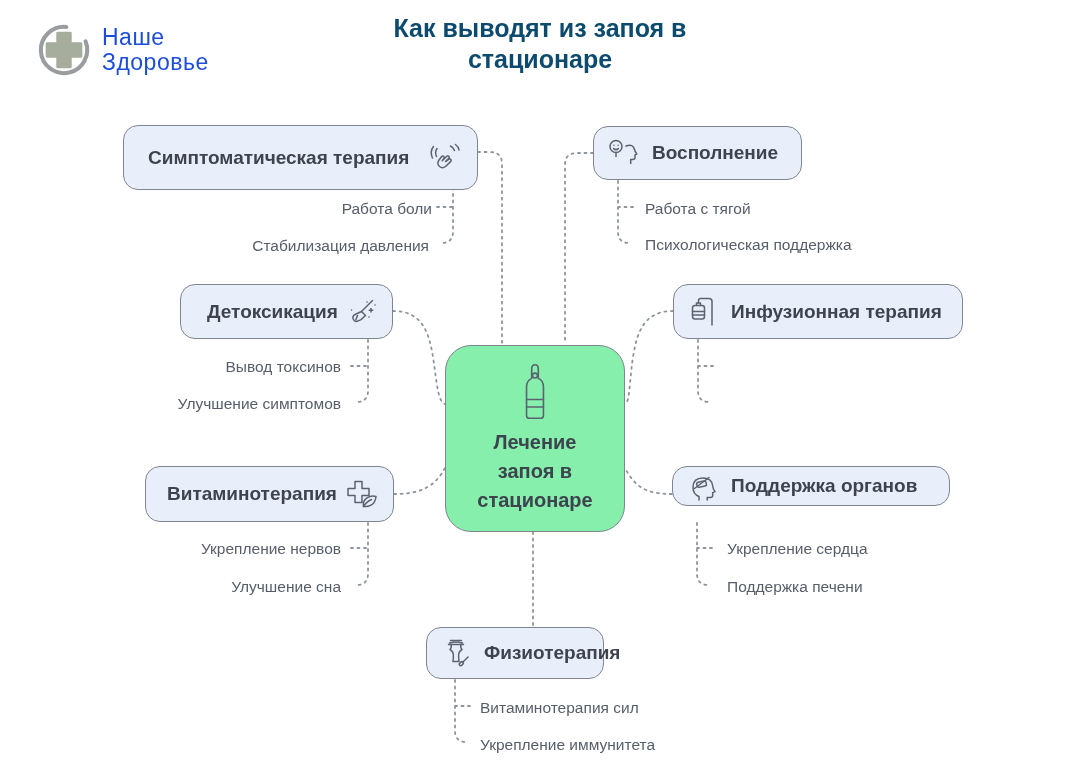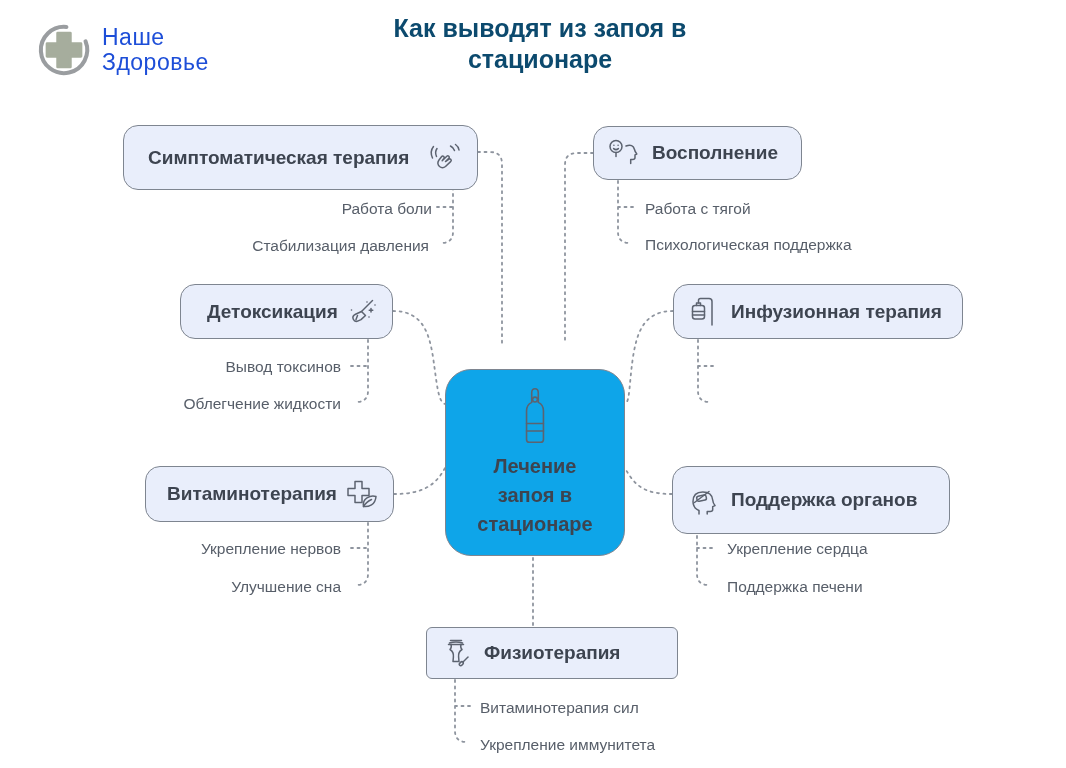--- a/index.html
+++ b/index.html
@@ -18,26 +18,26 @@
   
   .node{position:absolute;box-sizing:border-box;background:#e9eefb;border:1.5px solid #7e8590;
         border-radius:15px;display:flex;align-items:center;color:#3d4450;font-weight:bold;
         font-size:19px;white-space:nowrap;}
   .node .ic{flex:0 0 auto;display:flex;align-items:center;}
   .n-sym{left:123px;top:125px;width:355px;height:65px;padding:0 16px 0 24px;justify-content:space-between;}
   .n-psy{left:593px;top:126px;width:209px;height:54px;padding:0 12px 0 13px;gap:9px;}
   .n-det{left:180px;top:284px;width:213px;height:55px;padding:0 14px 0 26px;justify-content:space-between;text-align:right;}
   .n-inf{left:673px;top:284px;width:290px;height:55px;padding:0 12px 0 13px;gap:10px;}
   .n-vit{left:145px;top:466px;width:249px;height:56px;padding:0 14px 0 21px;justify-content:space-between;}
-  .n-org{left:672px;top:466px;width:278px;height:68px;padding:0 12px 0 13px;gap:9px;}
-  .n-phy{left:426px;top:627px;width:252px;height:52px;padding:0 12px 0 13px;gap:10px;border-radius:6px;}
+  .n-org{left:672px;top:466px;width:278px;height:40px;padding:0 12px 0 13px;gap:9px;}
+  .n-phy{left:426px;top:627px;width:178px;height:52px;padding:0 12px 0 13px;gap:10px;}
 
   .center-node{position:absolute;left:445px;top:345px;width:180px;height:187px;box-sizing:border-box;
-        background:#0ea5e9;border:1.6px solid #7e8590;border-radius:26px;display:flex;
-        flex-direction:column;align-items:center;padding-top:15px;margin-top:24px;}
+        background:#86efac;border:1.6px solid #7e8590;border-radius:26px;display:flex;
+        flex-direction:column;align-items:center;padding-top:15px;}
   .center-node .txt{margin-top:5px;text-align:center;font-size:20px;line-height:29px;
         font-weight:bold;color:#3d4450;}
 
   
   .sub{position:absolute;white-space:nowrap;color:#575e69;font-size:15.5px;line-height:21px;height:21px;}
   .sub.r{text-align:right;}
 </style>
 </head>
 <body>
 
@@ -186,21 +186,21 @@
     <span>Физиотерапия</span>
   </div>
 
   <div class="sub r" style="right:634px;top:198px;">Работа боли</div>
   <div class="sub r" style="right:637px;top:235px;">Стабилизация давления</div>
 
   <div class="sub" style="left:645px;top:198px;">Работа с тягой</div>
   <div class="sub" style="left:645px;top:234px;">Психологическая поддержка</div>
 
   <div class="sub r" style="right:725px;top:356px;">Вывод токсинов</div>
-  <div class="sub r" style="right:725px;top:393px;">Облегчение жидкости</div>
+  <div class="sub r" style="right:725px;top:393px;">Улучшение симптомов</div>
 
 
   <div class="sub r" style="right:725px;top:538px;">Укрепление нервов</div>
   <div class="sub r" style="right:725px;top:576px;">Улучшение сна</div>
 
   <div class="sub" style="left:727px;top:538px;">Укрепление сердца</div>
   <div class="sub" style="left:727px;top:576px;">Поддержка печени</div>
 
   <div class="sub" style="left:480px;top:697px;">Витаминотерапия сил</div>
   <div class="sub" style="left:480px;top:734px;">Укрепление иммунитета</div>

